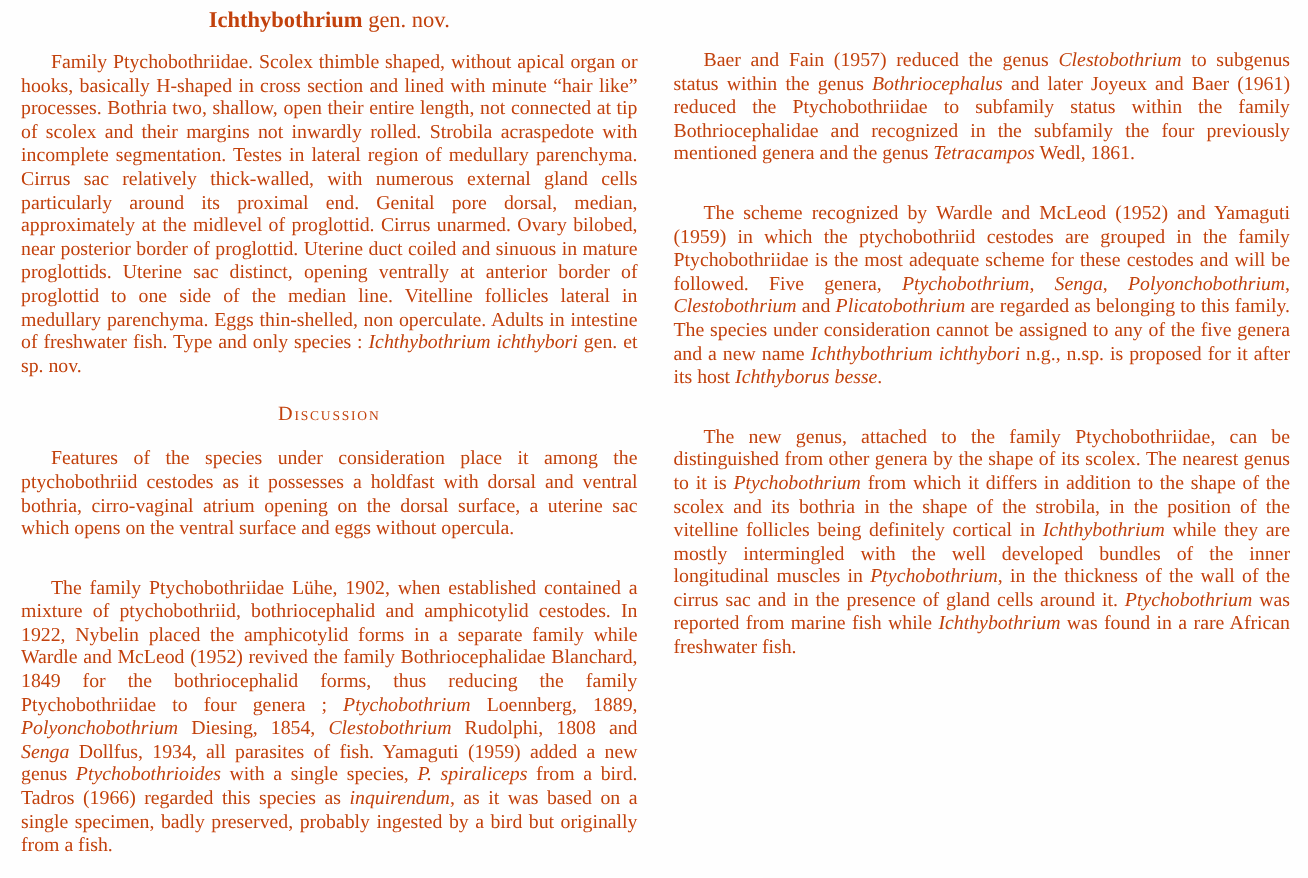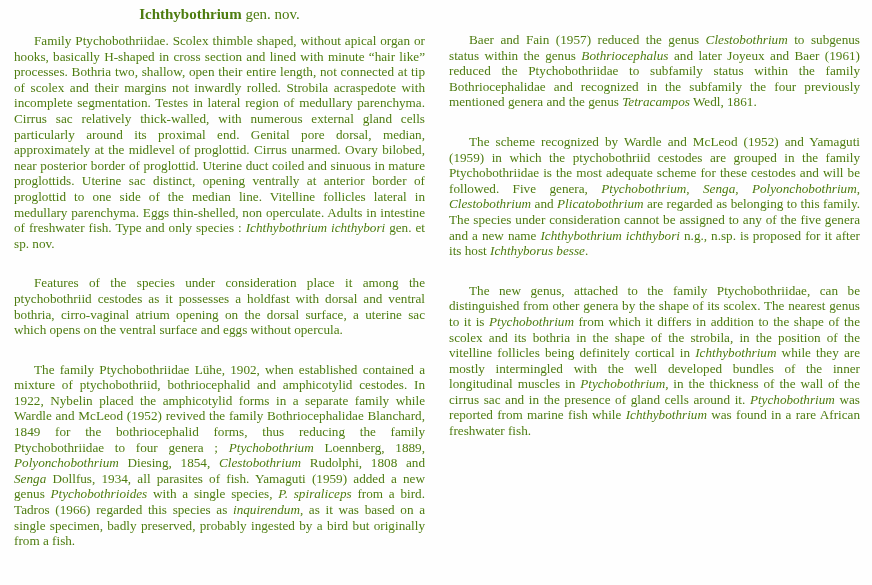--- a/index.html
+++ b/index.html
@@ -2,21 +2,21 @@
 <html><head>
 <meta charset="utf-8">
 <style>
   * { box-sizing: border-box; }
   html, body { margin: 0; padding: 0; background: #ffffff; }
   .page {
     position: relative;
     width: 872px;
     height: 585px;
     background: #fefefe;
-    color: #4d7c0f;
+    color: #c2410c;
     font-family: "Liberation Serif", "DejaVu Serif", serif;
     font-size: 13.2px;
     line-height: 15.6px;
     display: flex;
     padding: 5px 12px 0 14px;
     gap: 24px;
     overflow: hidden;
   }
   .col { flex: 1 1 0; text-align: justify; }
   .col-right { padding-top: 27px; }
@@ -48,20 +48,21 @@
 </head>
 <body>
 
 <div class="page">
 
   <div class="col col-left">
     <h1 class="title"><span class="genus">Ichthybothrium</span><span> gen. nov.</span></h1>
 
     <p class="body-par"><span>Family Ptychobothriidae.  Scolex thimble shaped, without apical organ or hooks, basically H-shaped in cross section and lined with minute “hair like” processes.  Bothria two, shallow, open their entire length, not connected at tip of scolex and their margins not inwardly rolled.  Strobila acraspedote with incomplete segmentation.  Testes in lateral region of medullary parenchyma.  Cirrus sac relatively thick-walled, with numerous external gland cells particularly around its proximal end.  Genital pore dorsal, median, approximately at the midlevel of proglottid.  Cirrus unarmed.  Ovary bilobed, near posterior border of proglottid.  Uterine duct coiled and sinuous in mature proglottids.  Uterine sac distinct, opening ventrally at anterior border of proglottid to one side of the median line.  Vitelline follicles lateral in medullary parenchyma.  Eggs thin-shelled, non operculate.  Adults in intestine of freshwater fish.  Type and only species : </span><i>Ichthybothrium ichthybori</i><span> gen. et sp. nov.</span></p>
 
+    <h2 class="section-heading">Discussion</h2>
 
     <p class="body-par"><span>Features of the species under consideration place it among the ptychobothriid cestodes as it possesses a holdfast with dorsal and ventral bothria, cirro-vaginal atrium opening on the dorsal surface, a uterine sac which opens on the ventral surface and eggs without opercula.</span></p>
 
     <p class="body-par"><span>The family Ptychobothriidae Lühe, 1902, when established contained a mixture of ptychobothriid, bothriocephalid and amphicotylid cestodes.  In 1922, Nybelin placed the amphicotylid forms in a separate family while Wardle and McLeod (1952) revived the family Bothriocephalidae Blanchard, 1849 for the bothriocephalid forms, thus reducing the family Ptychobothriidae to four genera ; </span><i>Ptychobothrium</i><span> Loennberg, 1889, </span><i>Polyonchobothrium</i><span> Diesing, 1854, </span><i>Clestobothrium</i><span> Rudolphi, 1808 and </span><i>Senga</i><span> Dollfus, 1934, all parasites of fish.  Yamaguti (1959) added a new genus </span><i>Ptychobothrioides</i><span> with a single species, </span><i>P. spiraliceps</i><span> from a bird.  Tadros (1966) regarded this species as </span><i>inquirendum</i><span>, as it was based on a single specimen, badly preserved, probably ingested by a bird but originally from a fish.</span></p>
   </div>
 
   <div class="col col-right">
     <p class="body-par"><span>Baer and Fain (1957) reduced the genus </span><i>Clestobothrium</i><span> to subgenus status within the genus </span><i>Bothriocephalus</i><span> and later Joyeux and Baer (1961) reduced the Ptychobothriidae to subfamily status within the family Bothriocephalidae and recognized in the subfamily the four previously mentioned genera and the genus </span><i>Tetracampos</i><span> Wedl, 1861.</span></p>
 
     <p class="body-par"><span>The scheme recognized by Wardle and McLeod (1952) and Yamaguti (1959) in which the ptychobothriid cestodes are grouped in the family Ptychobothriidae is the most adequate scheme for these cestodes and will be followed.  Five genera, </span><i>Ptychobothrium</i><span>, </span><i>Senga</i><span>, </span><i>Polyonchobothrium</i><span>, </span><i>Clestobothrium</i><span> and </span><i>Plicatobothrium</i><span> are regarded as belonging to this family.  The species under consideration cannot be assigned to any of the five genera and a new name </span><i>Ichthybothrium ichthybori</i><span> n.g., n.sp. is proposed for it after its host </span><i>Ichthyborus besse</i><span>.</span></p>

